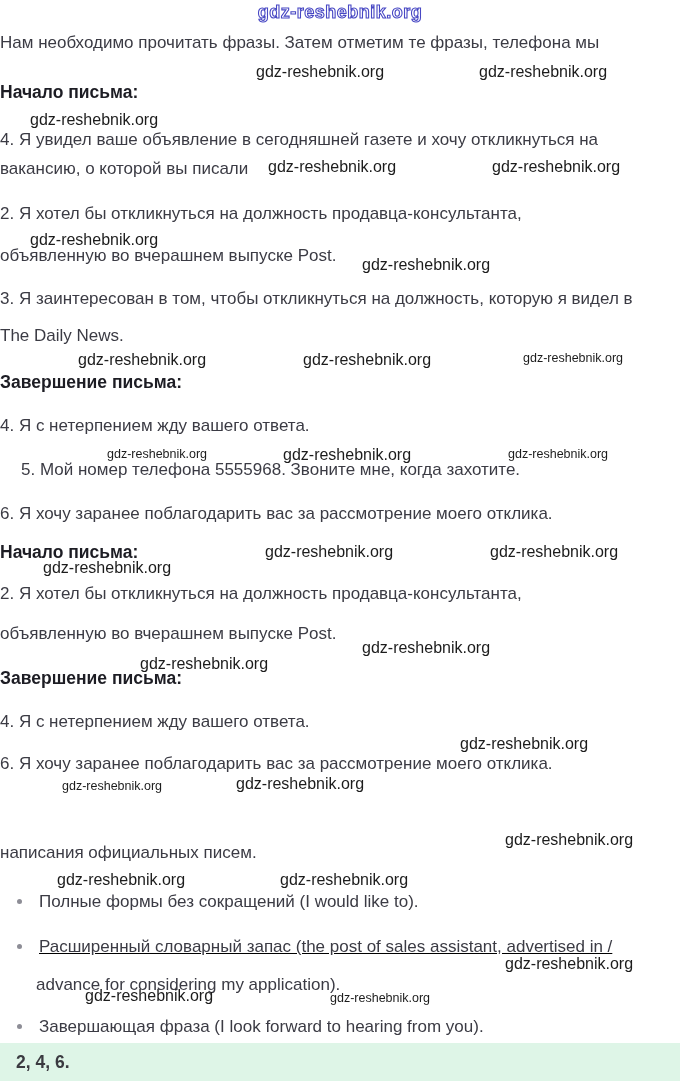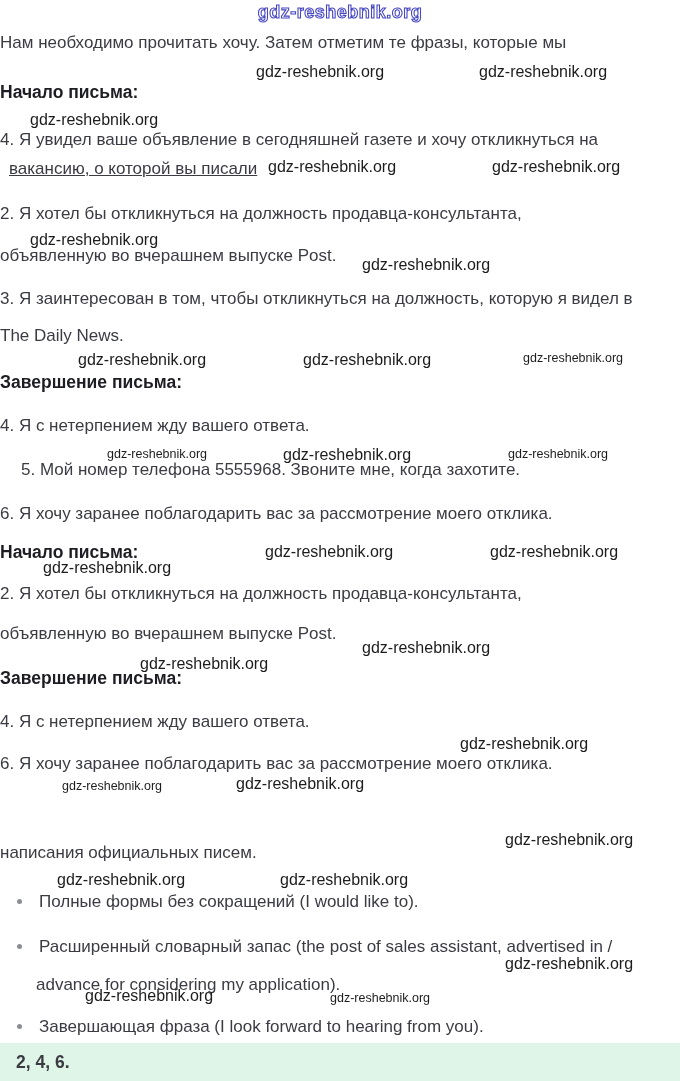--- a/index.html
+++ b/index.html
@@ -82,27 +82,27 @@
   }
 </style>
 </head>
 <body>
 
 <div id="canvas">
   <div class="answer-bar">
     <span>2, 4, 6.</span>
   </div>
 <div class="block wm-outline centered" style="left: 0px; top: 2px;">gdz-reshebnik.org</div>
-    <div class="block body" style="left: 0px; top: 33px;">Нам необходимо прочитать хочу. Затем отметим те фразы, которые мы</div>
+    <div class="block body" style="left: 0px; top: 33px;">Нам необходимо прочитать фразы. Затем отметим те фразы, телефона мы</div>
     <div class="block wm" style="left: 256px; top: 62px;">gdz-reshebnik.org</div>
     <div class="block wm" style="left: 479px; top: 62px;">gdz-reshebnik.org</div>
     <div class="block bold" style="left: 0px; top: 82px;">Начало письма:</div>
     <div class="block wm" style="left: 30px; top: 110px;">gdz-reshebnik.org</div>
     <div class="block body" style="left: 0px; top: 130px;">4. Я увидел ваше объявление в сегодняшней газете и хочу откликнуться на</div>
-    <div class="block body" style="left: 9px; top: 159px; text-decoration: underline;">вакансию, о которой вы писали</div>
+    <div class="block body" style="left: 0px; top: 159px;">вакансию, о которой вы писали</div>
     <div class="block wm" style="left: 268px; top: 157px;">gdz-reshebnik.org</div>
     <div class="block wm" style="left: 492px; top: 157px;">gdz-reshebnik.org</div>
     <div class="block body" style="left: 0px; top: 204px;">2. Я хотел бы откликнуться на должность продавца-консультанта,</div>
     <div class="block wm" style="left: 30px; top: 230px;">gdz-reshebnik.org</div>
     <div class="block body" style="left: 0px; top: 246px;">объявленную во вчерашнем выпуске Post.</div>
     <div class="block wm" style="left: 362px; top: 255px;">gdz-reshebnik.org</div>
     <div class="block body" style="left: 0px; top: 289px;">3. Я заинтересован в том, чтобы откликнуться на должность, которую я видел в</div>
     <div class="block body" style="left: 0px; top: 326px;">The Daily News.</div>
     <div class="block wm" style="left: 78px; top: 350px;">gdz-reshebnik.org</div>
     <div class="block wm" style="left: 303px; top: 350px;">gdz-reshebnik.org</div>
@@ -126,19 +126,19 @@
     <div class="block body" style="left: 0px; top: 712px;">4. Я с нетерпением жду вашего ответа.</div>
     <div class="block wm" style="left: 460px; top: 734px;">gdz-reshebnik.org</div>
     <div class="block body" style="left: 0px; top: 754px;">6. Я хочу заранее поблагодарить вас за рассмотрение моего отклика.</div>
     <div class="block wm-sm" style="left: 62px; top: 779px;">gdz-reshebnik.org</div>
     <div class="block wm" style="left: 236px; top: 774px;">gdz-reshebnik.org</div>
     <div class="block wm" style="left: 505px; top: 830px;">gdz-reshebnik.org</div>
     <div class="block body" style="left: 0px; top: 843px;">написания официальных писем.</div>
     <div class="block wm" style="left: 57px; top: 870px;">gdz-reshebnik.org</div>
     <div class="block wm" style="left: 280px; top: 870px;">gdz-reshebnik.org</div>
     <div class="block bullet" style="left: 14px; top: 892px;"><span class="dot"></span><span class="btxt">Полные формы без сокращений (I would like to).</span></div>
-    <div class="block bullet" style="left: 14px; top: 937px;"><span class="dot"></span><span class="btxt">Расширенный словарный запас (the post of sales assistant, advertised in /</span></div>
+    <div class="block bullet" style="left: 14px; top: 937px; text-decoration: underline;"><span class="dot"></span><span class="btxt">Расширенный словарный запас (the post of sales assistant, advertised in /</span></div>
     <div class="block wm" style="left: 505px; top: 954px;">gdz-reshebnik.org</div>
     <div class="block body" style="left: 36px; top: 975px;">advance for considering my application).</div>
     <div class="block wm" style="left: 85px; top: 986px;">gdz-reshebnik.org</div>
     <div class="block wm-sm" style="left: 330px; top: 991px;">gdz-reshebnik.org</div>
     <div class="block bullet" style="left: 14px; top: 1017px;"><span class="dot"></span><span class="btxt">Завершающая фраза (I look forward to hearing from you).</span></div>
   </div>
 
 </body></html>

